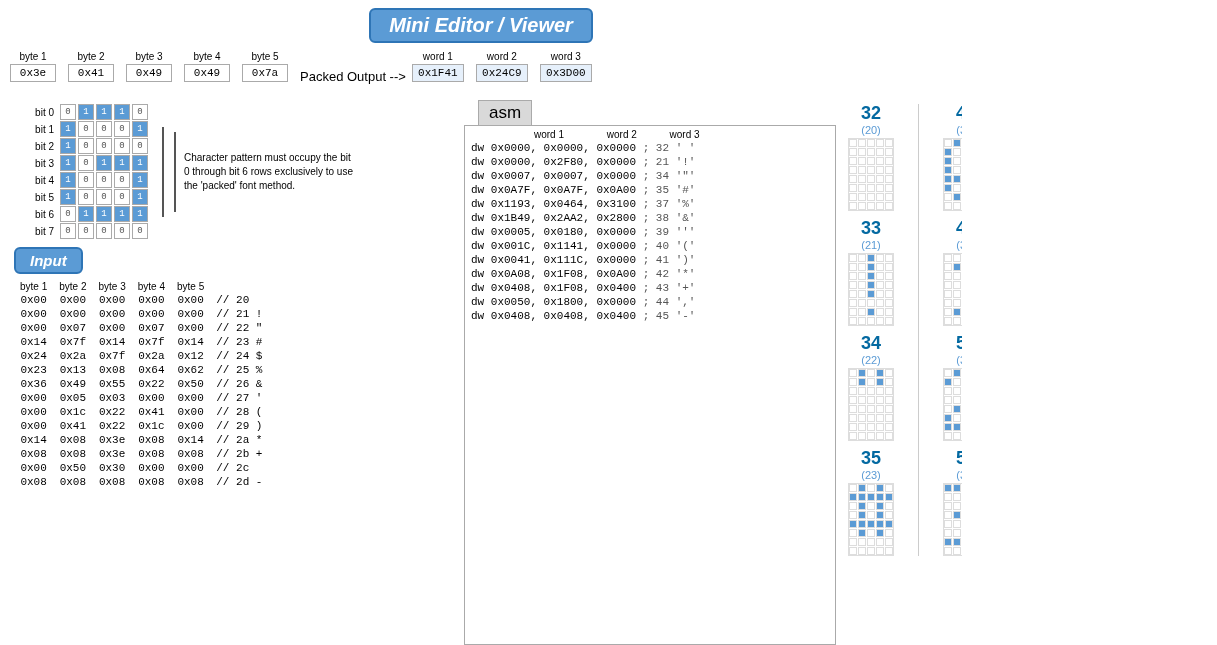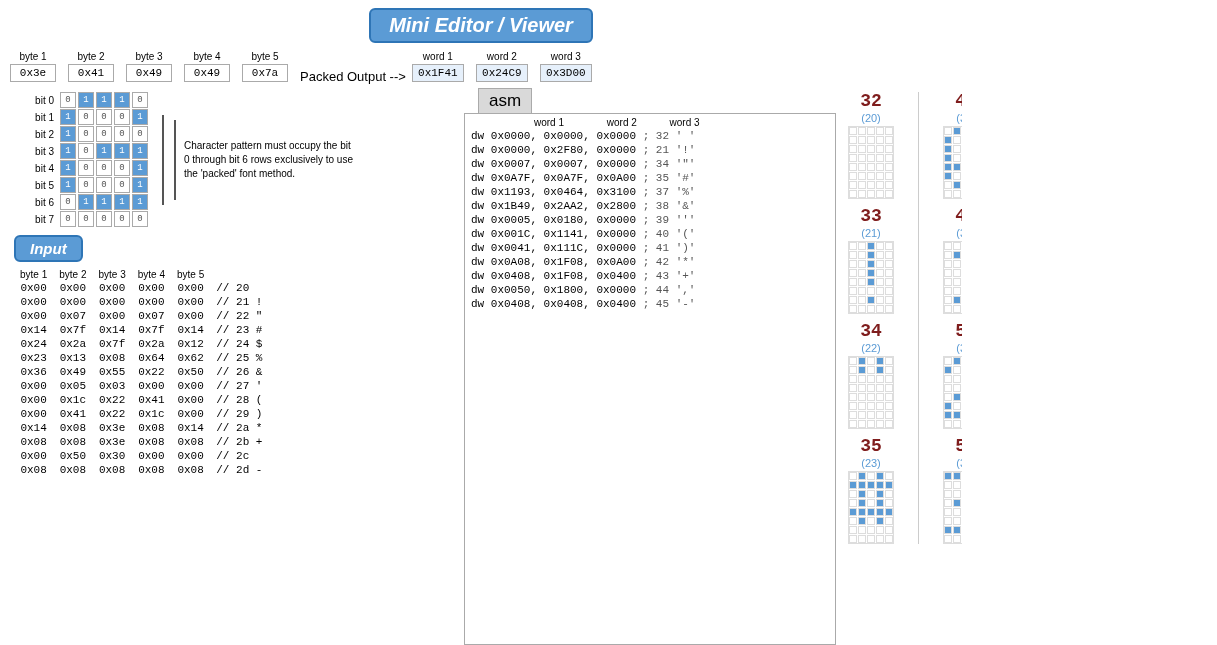--- a/index.html
+++ b/index.html
@@ -98,20 +98,21 @@
       background: #e6f0fb;
       font-family: 'Courier New', monospace;
       color: #000;
     }
 
     
     .content-area {
       display: flex;
       flex: 1;
       overflow: hidden;
+      margin-top: 12px;
     }
 
     
     .left-panel {
       width: 460px;
       flex-shrink: 0;
       padding: 0 4px;
     }
 
     
@@ -290,22 +291,22 @@
     .char-item {
       display: flex;
       flex-direction: column;
       align-items: center;
       gap: 2px;
     }
 
     .char-number {
       font-size: 18px;
       font-weight: bold;
-      color: #7f1d1d;
-      font-family: Liberation Mono, monospace;
+      color: #0369a1;
+      font-family: Liberation Sans, sans-serif;
       line-height: 1;
     }
     .char-ascii {
       font-size: 11px;
       color: #5b9bd5;
       font-family: Arial, sans-serif;
     }
 
     .char-grid {
       display: grid;

